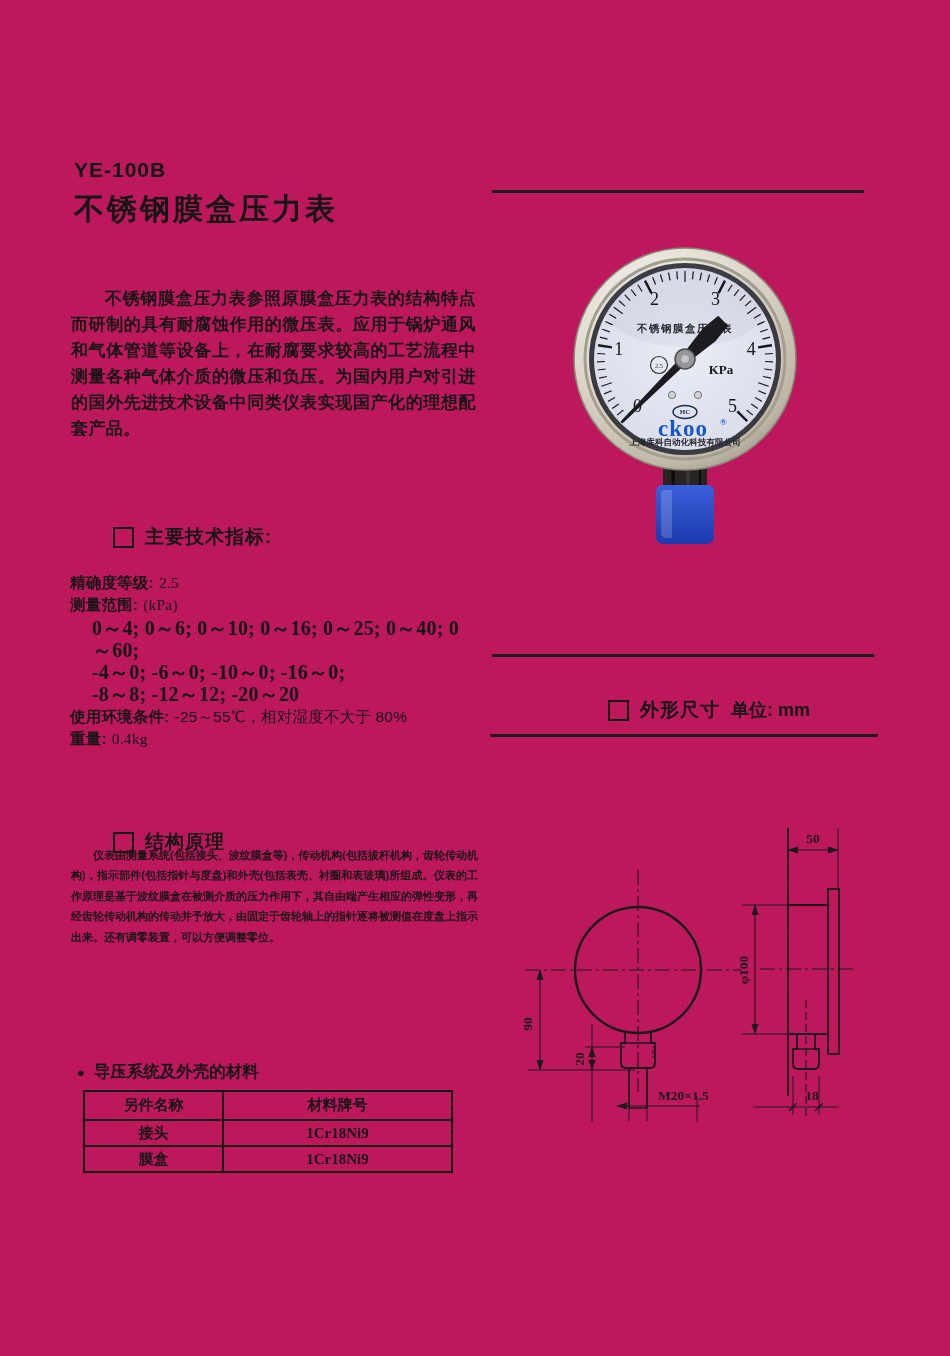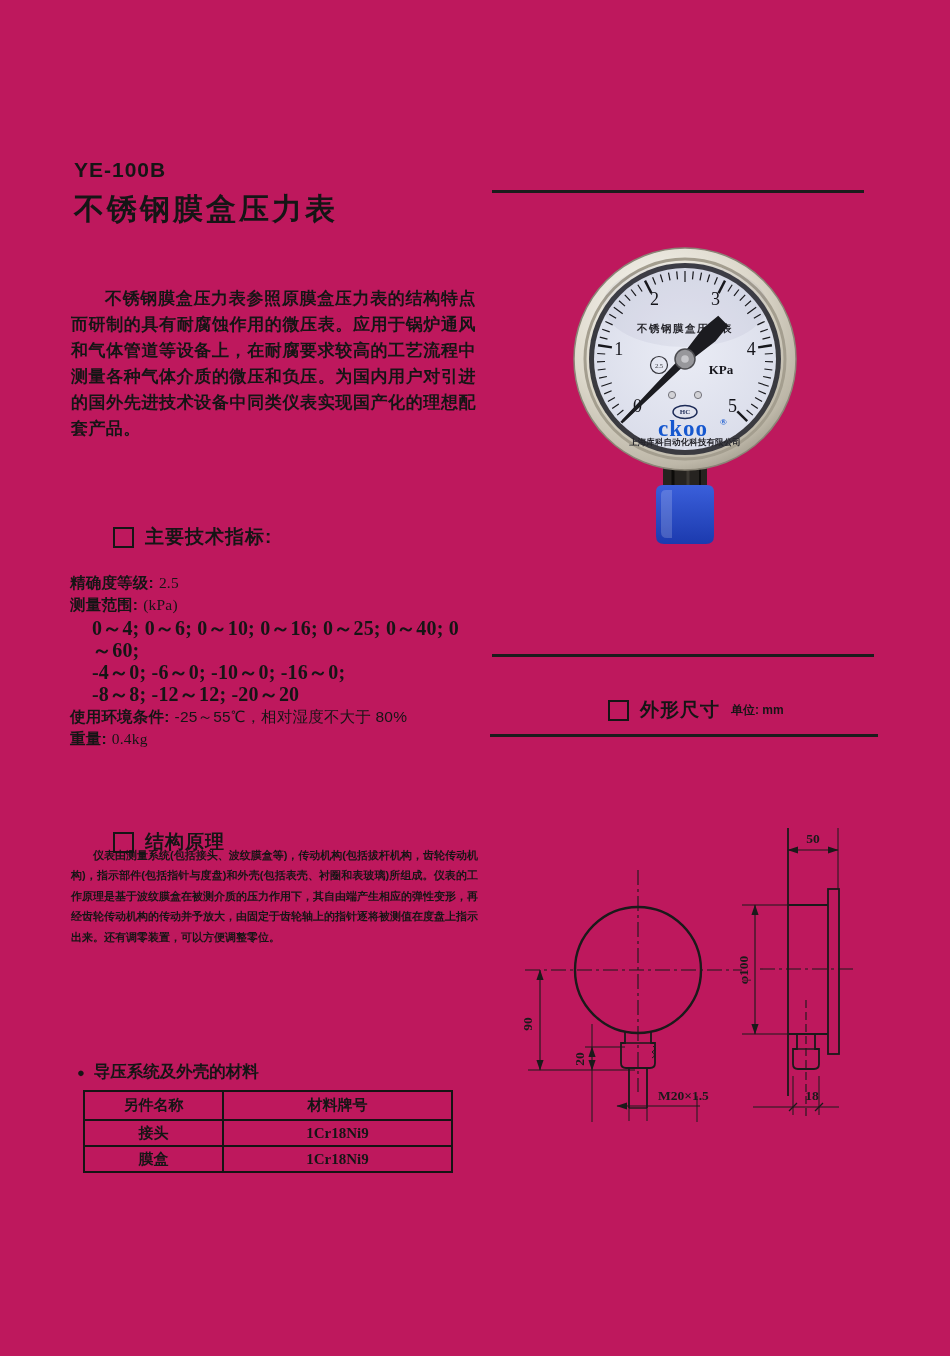--- a/index.html
+++ b/index.html
@@ -35,21 +35,21 @@
   #mat-table td,#mat-table th{border:2px solid #141414;text-align:center;padding:0;height:24px;
       font-size:15px;font-weight:700;}
   #mat-table th{height:27px;text-align:center;}
   #mat-table td.mat{font-family:"Liberation Serif",serif;font-weight:700;}
   #mat-table col.c1{width:139px;}
   
   #rule-top{left:492px;top:190px;width:372px;}
   #rule-dim1{left:492px;top:654px;width:382px;}
   #rule-dim2{left:490px;top:734px;width:388px;}
   #dim-head{left:492px;top:697px;width:382px;display:flex;justify-content:flex-start;align-items:center;margin-left:36px;}
-  #dim-unit{font-size:12px;font-weight:700;}
+  #dim-unit{font-size:18px;font-weight:700;}
   
   svg text{font-family:"Liberation Serif",serif;}
 </style>
 </head>
 <body>
 
 <div id="page">
 
   <div class="abs" id="model">YE-100B</div>
   <div class="abs" id="title">不锈钢膜盒压力表</div>

